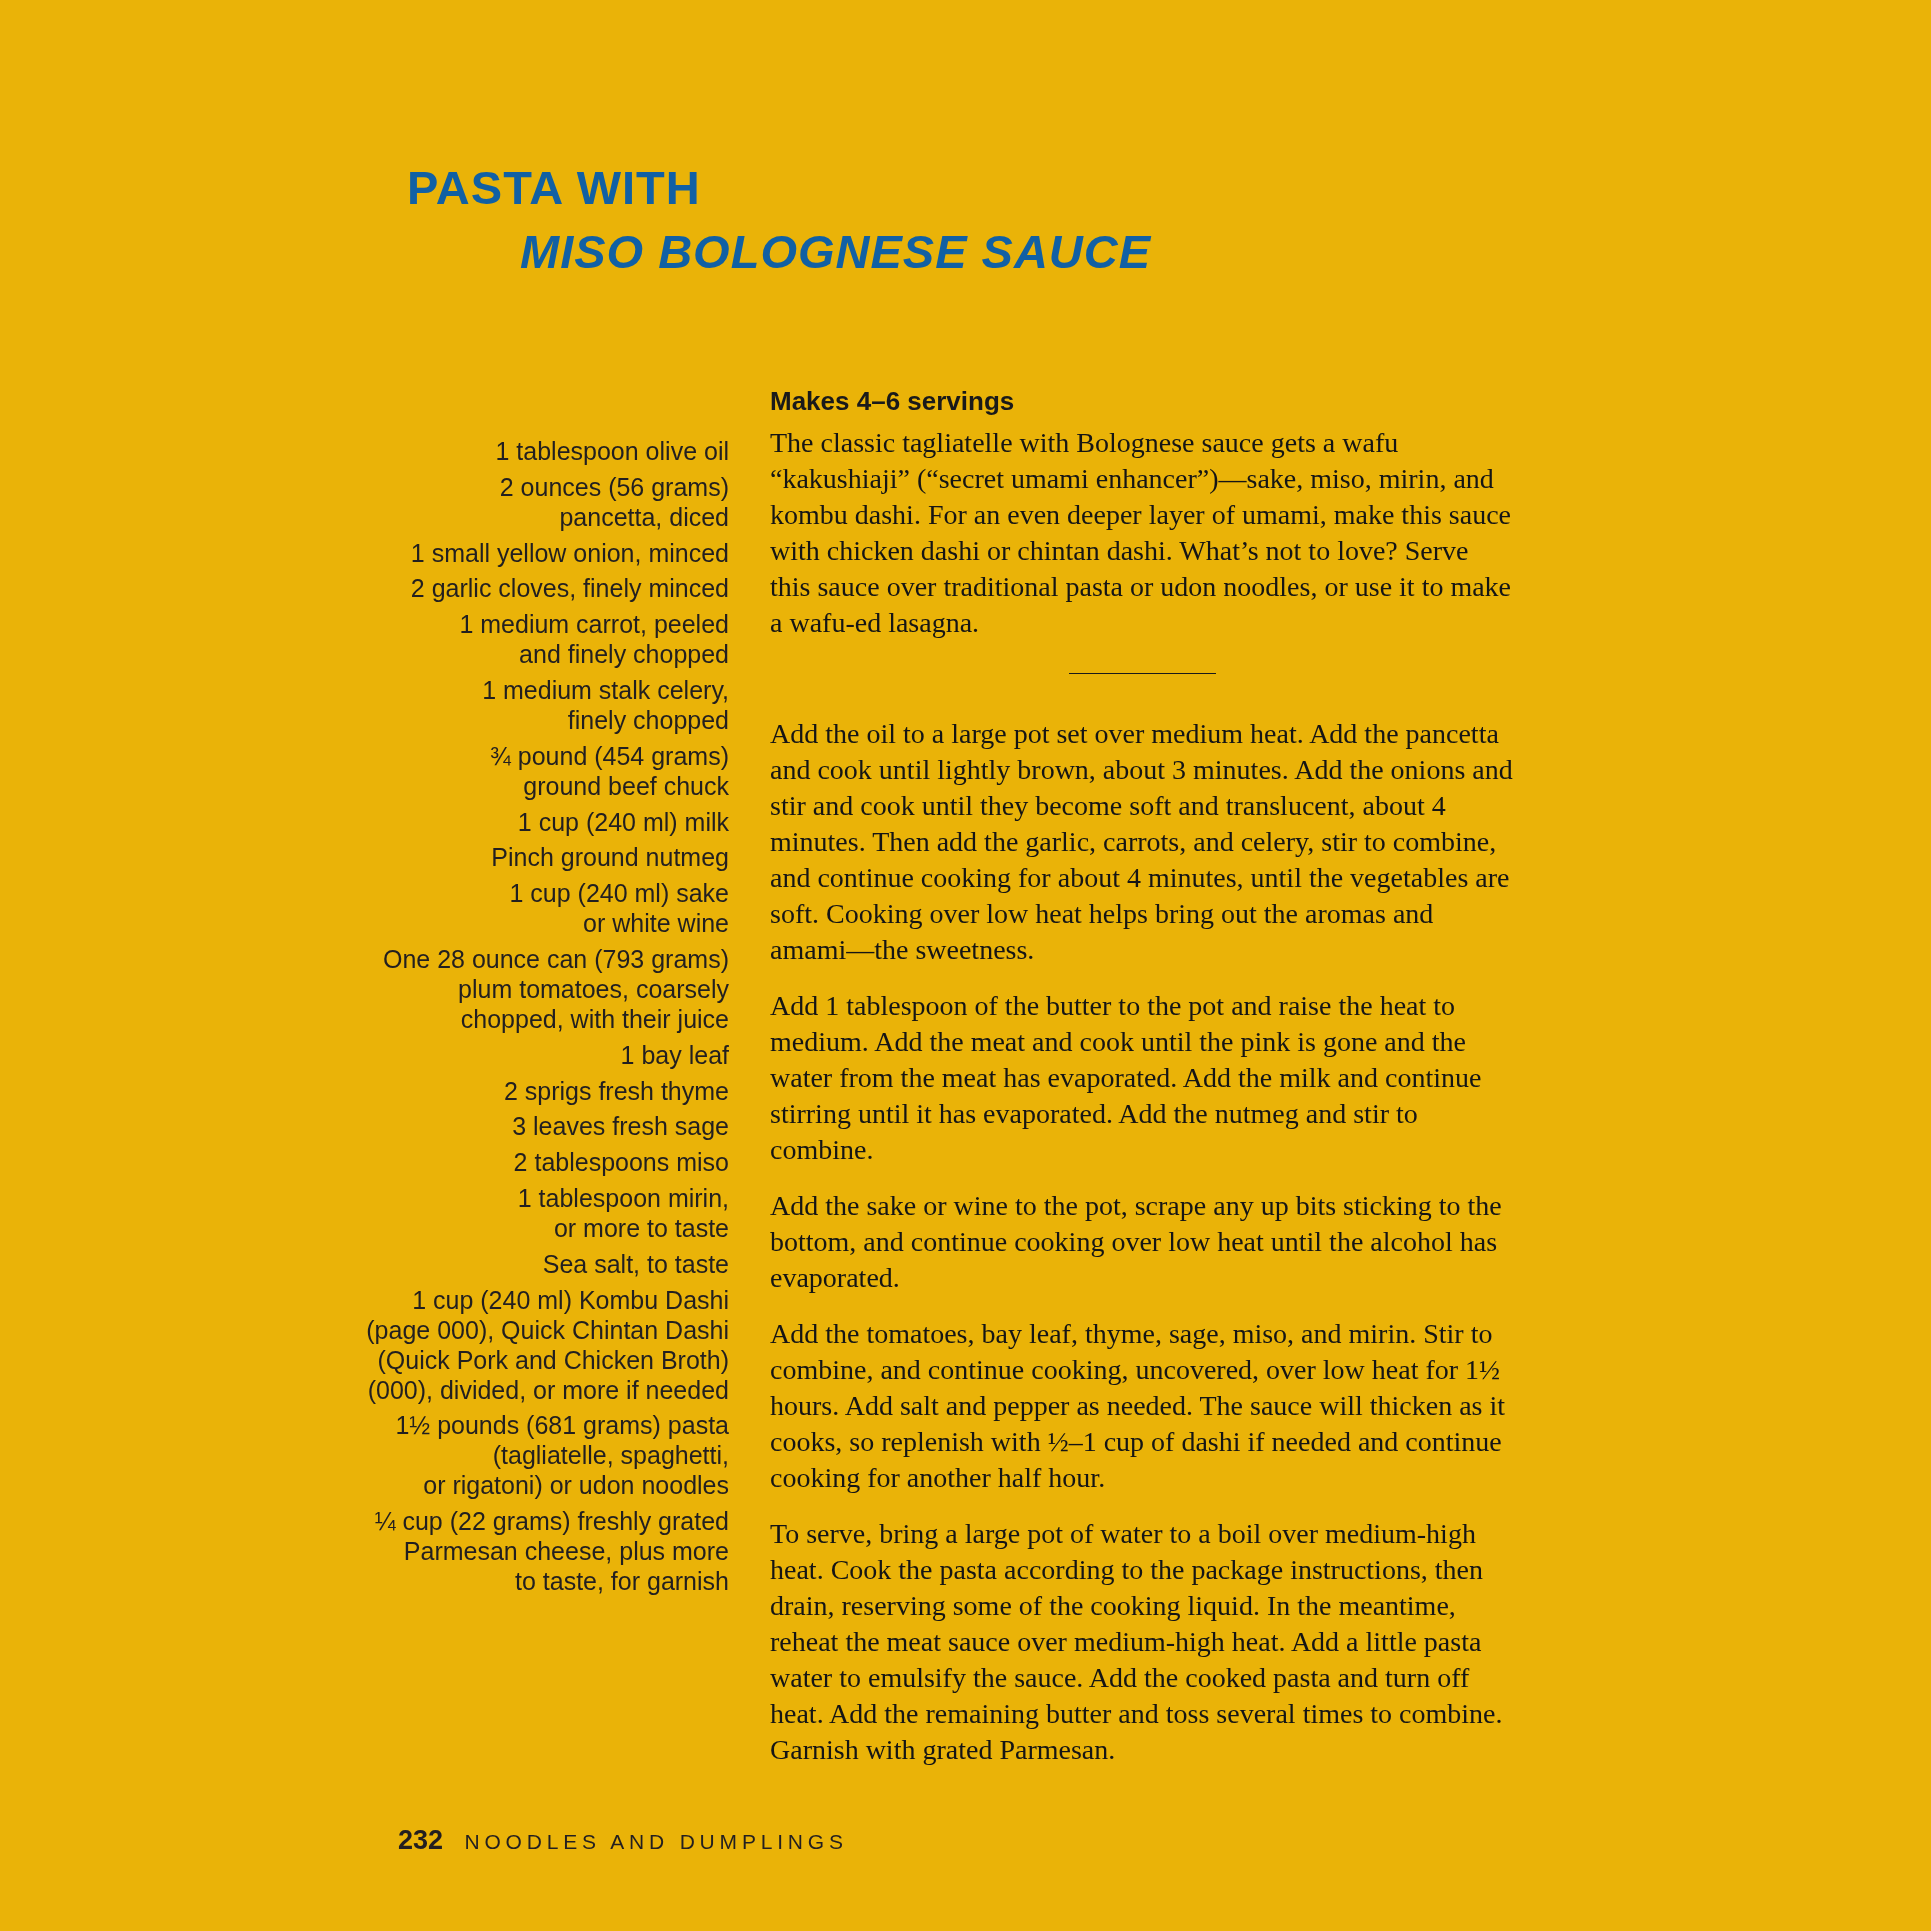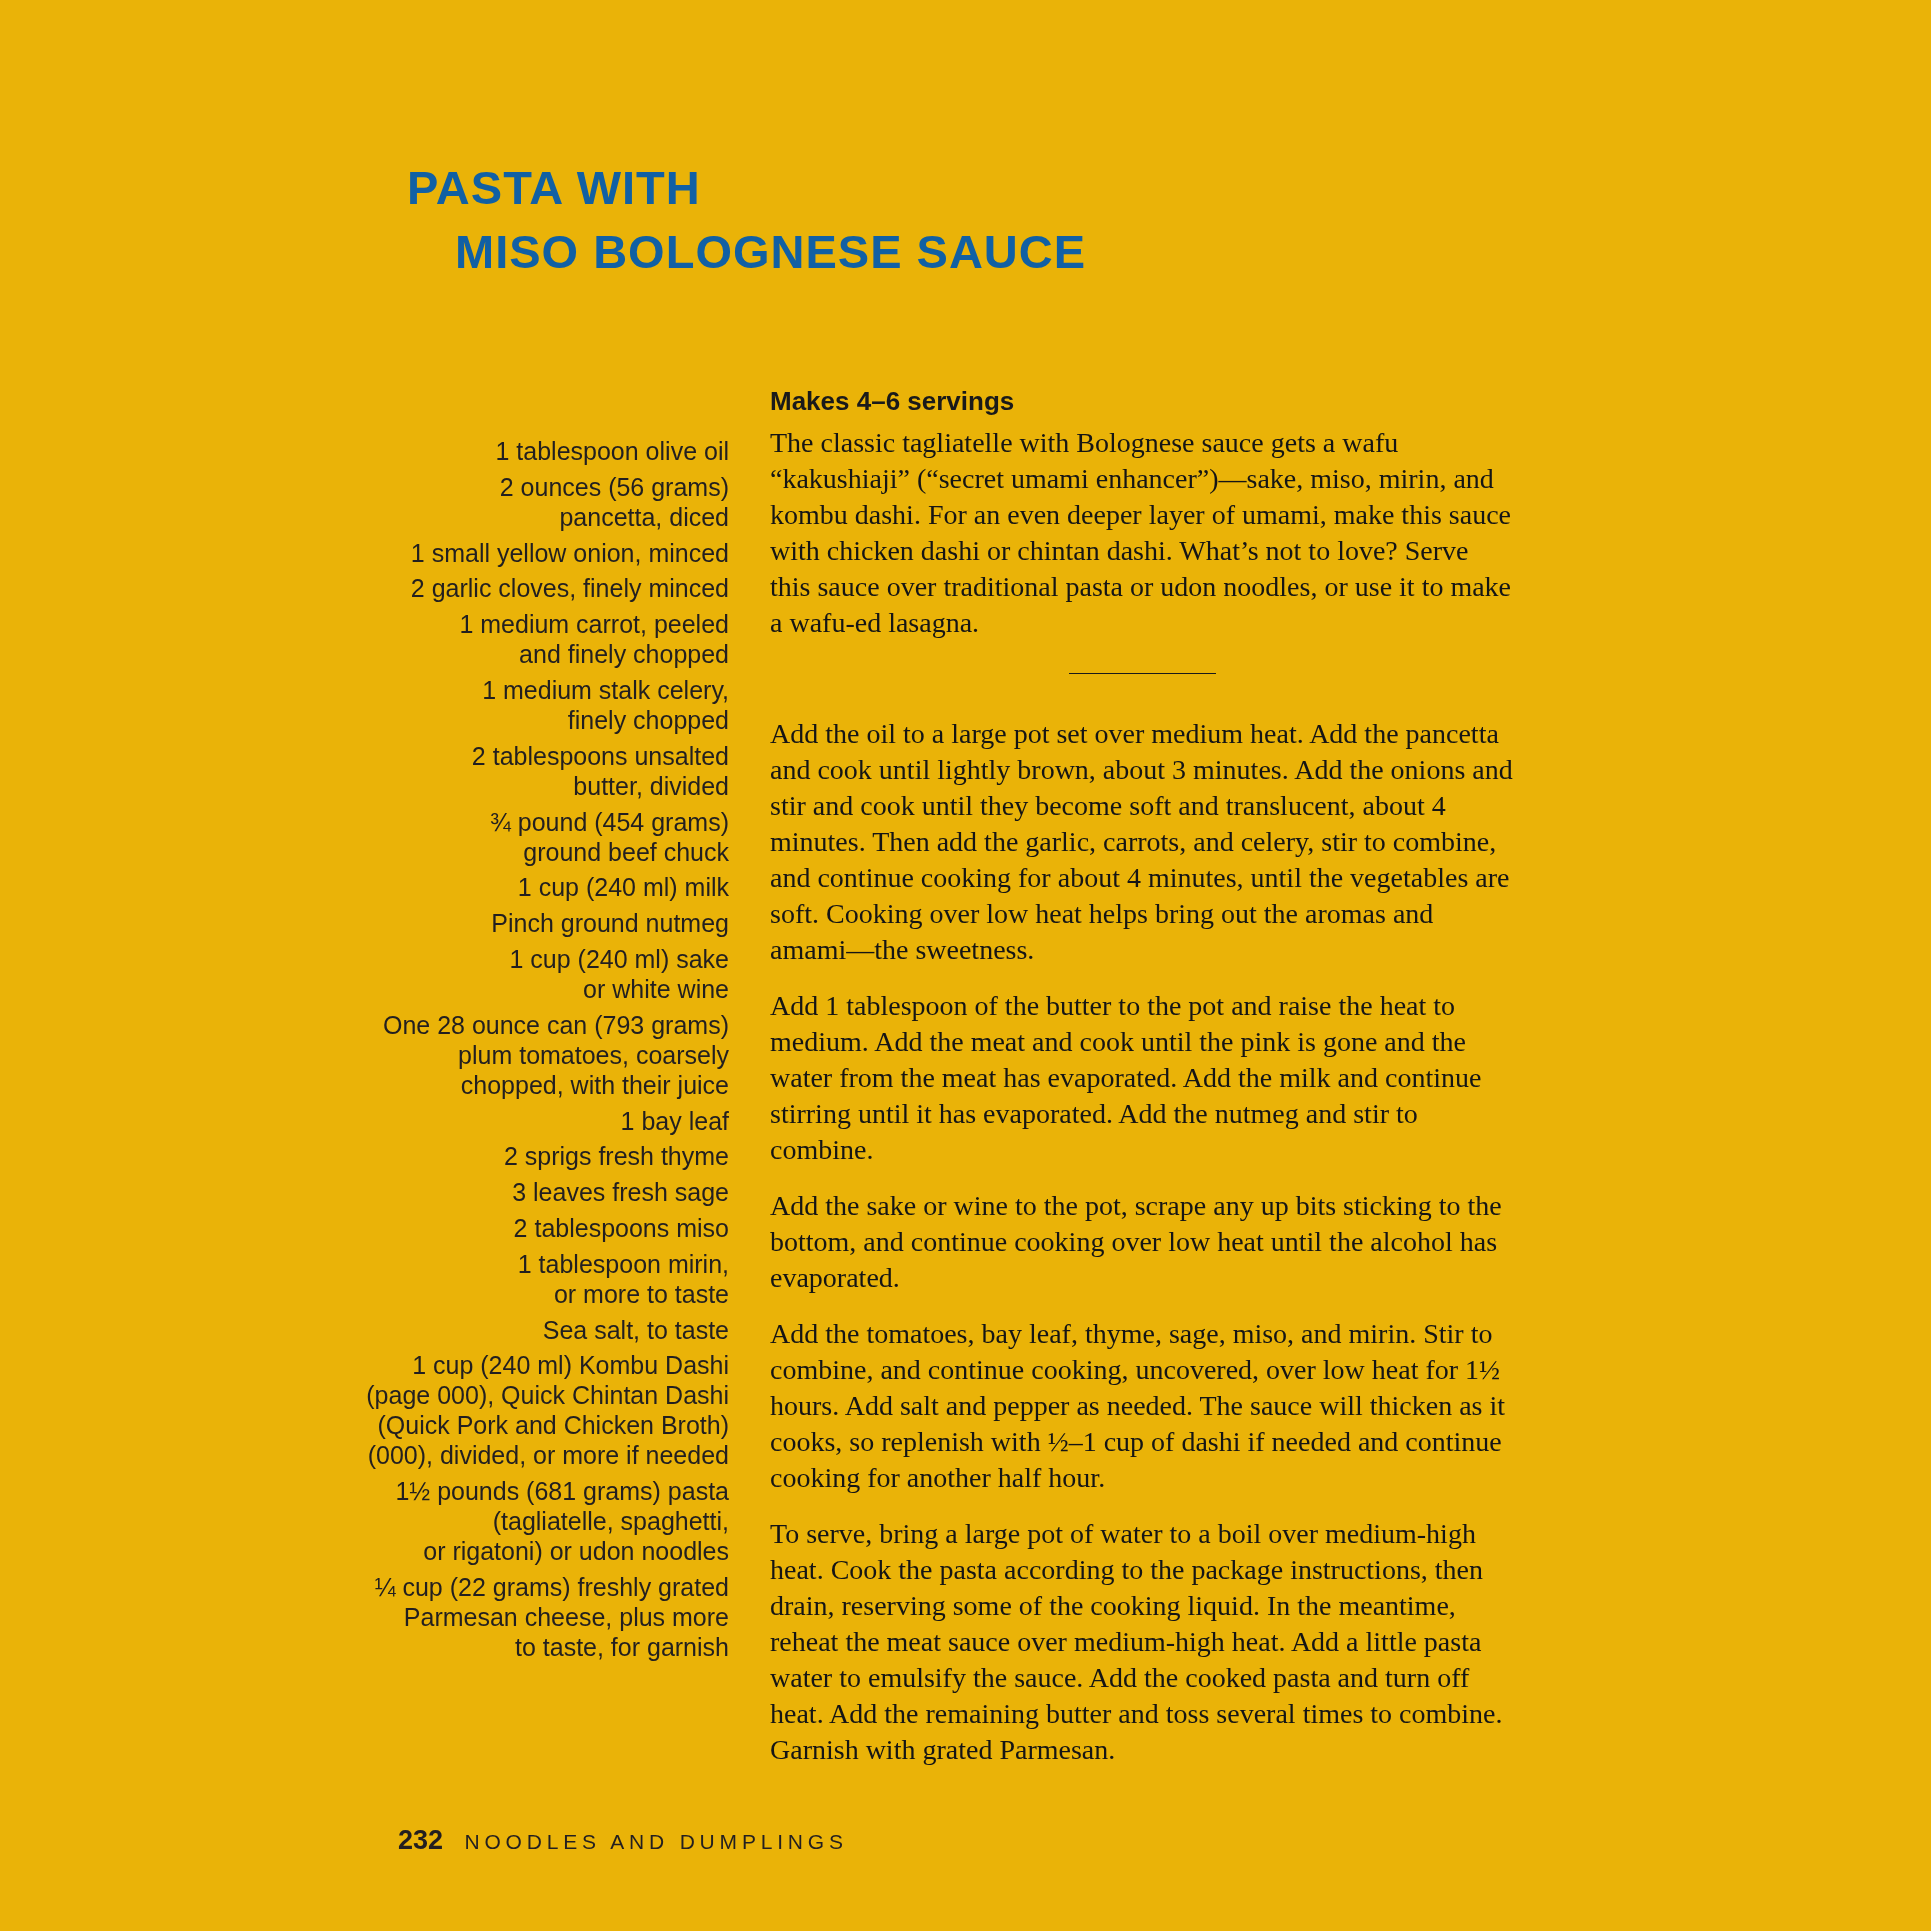--- a/index.html
+++ b/index.html
@@ -13,21 +13,21 @@
   }
   .title {
     position:absolute;
     left:407px; top:156px;
     color:#1160a4;
     font-size:47px;
     font-weight:bold;
     letter-spacing:1px;
     line-height:64px;
   }
-  .title .line2 { margin-left:48px; }
+  .title .line2 { margin-left:113px;font-style:italic; }
   .servings {
     position:absolute;
     left:770px; top:386px;
     font-size:26px;
     font-weight:bold;
     color:#1a1a1a;
   }
   .ingredients {
     position:absolute;
     left:323px; top:436px;
@@ -102,24 +102,20 @@
       </div>
       <div class="ingredient">
         <div class="ing-line">1 medium carrot, peeled</div>
         <div class="ing-line">and finely chopped</div>
       </div>
       <div class="ingredient">
         <div class="ing-line">1 medium stalk celery,</div>
         <div class="ing-line">finely chopped</div>
       </div>
       <div class="ingredient">
-        <div class="ing-line">2 tablespoons unsalted</div>
-        <div class="ing-line">butter, divided</div>
-      </div>
-      <div class="ingredient">
         <div class="ing-line">¾ pound (454 grams)</div>
         <div class="ing-line">ground beef chuck</div>
       </div>
       <div class="ingredient">
         <div class="ing-line">1 cup (240 ml) milk</div>
       </div>
       <div class="ingredient">
         <div class="ing-line">Pinch ground nutmeg</div>
       </div>
       <div class="ingredient">

